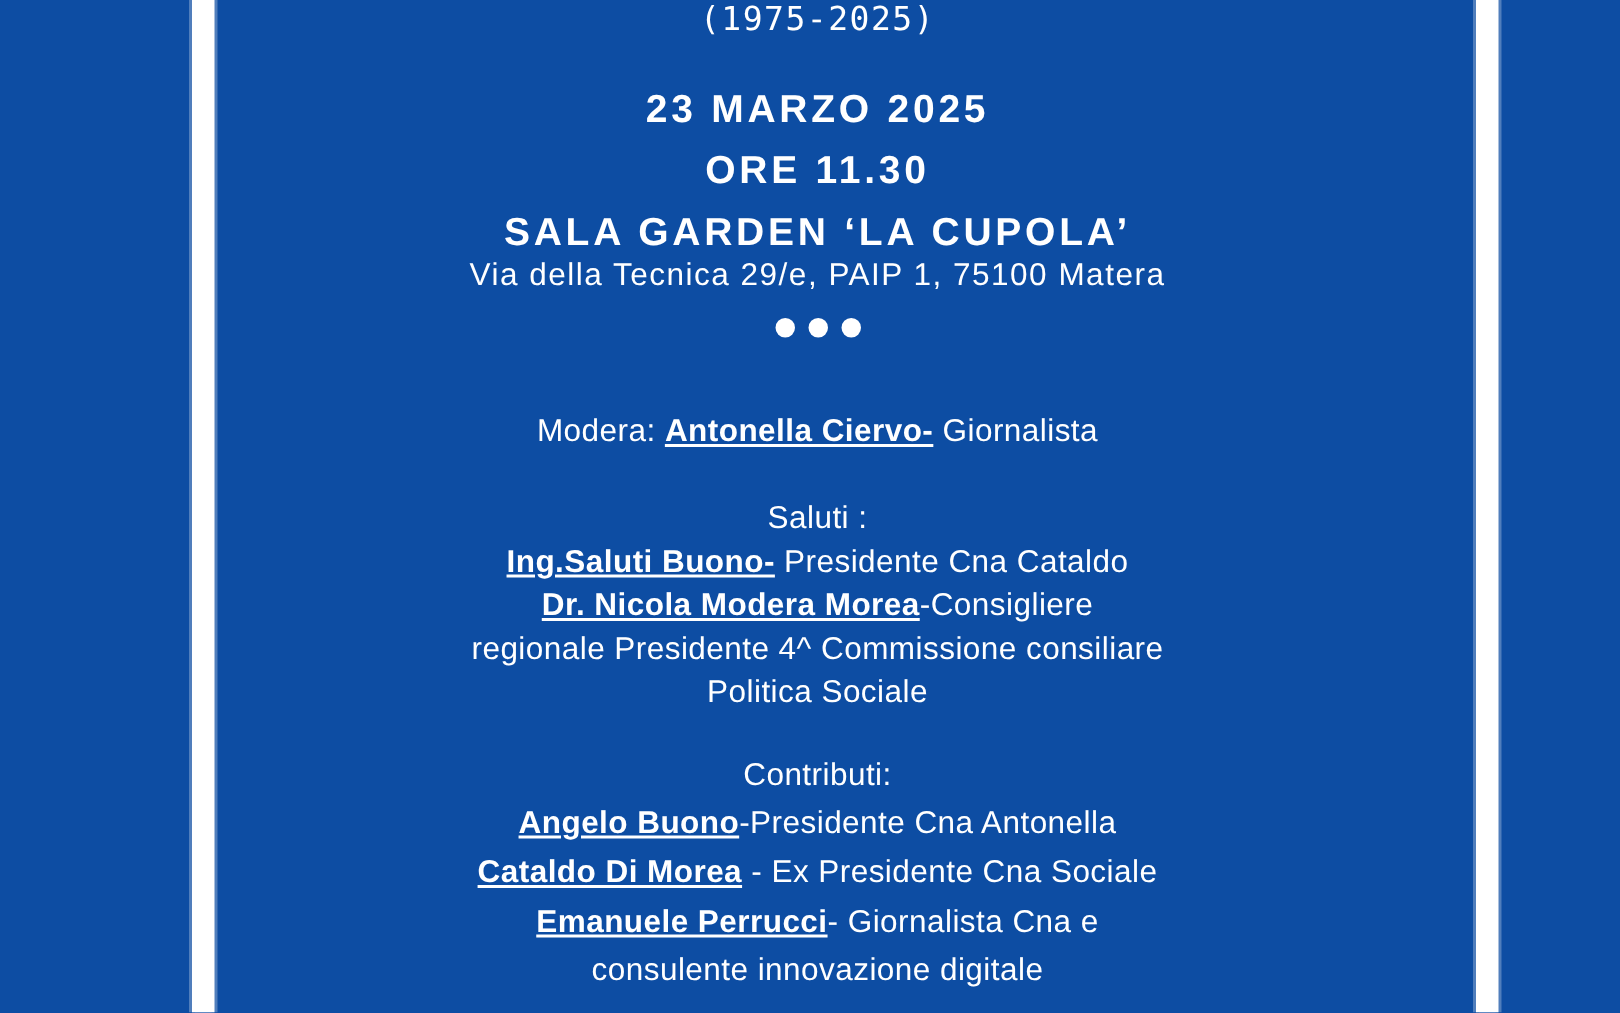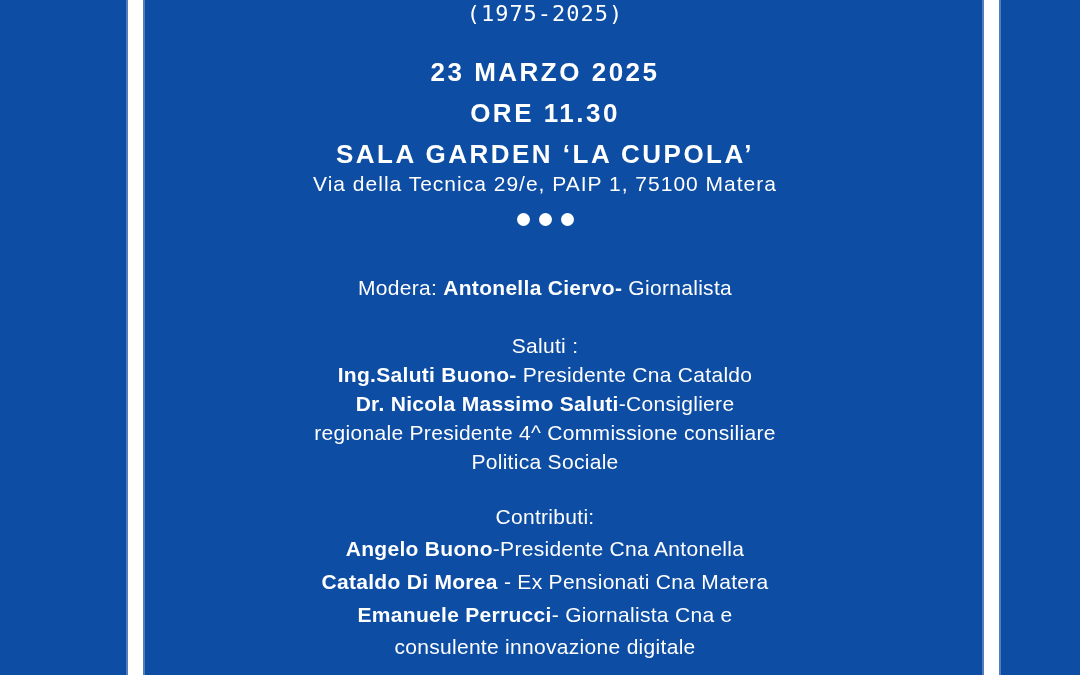--- a/index.html
+++ b/index.html
@@ -56,21 +56,21 @@
   .dot {
     display: inline-block;
     width: 13px;
     height: 13px;
     border-radius: 50%;
     background: #ffffff;
     margin: 0 4.5px;
     vertical-align: middle;
   }
   .it { }
-  .b  { font-weight: 700; }
+  .b  { font-weight: 700; text-decoration: underline; }
 
   
   .y-era        { top: -1px; }
   .y-date       { top: 57px; }
   .y-time       { top: 98px; }
   .y-venue      { top: 139px; }
   .y-address    { top: 170px; }
   .y-dots       { top: 211px; }
   .y-modera     { top: 274px; }
   .y-saluti-h   { top: 332px; }
@@ -104,28 +104,28 @@
 
 <div class="abs-line y-modera">
   <span class="it">Modera</span><span>: </span><span class="b">Antonella Ciervo-</span><span> Giornalista</span>
 </div>
 
 <div class="abs-line it y-saluti-h">Saluti :</div>
 <div class="abs-line y-sal1">
   <span class="b">Ing.Saluti Buono-</span><span> Presidente Cna Cataldo</span>
 </div>
 <div class="abs-line y-sal2">
-  <span class="b">Dr. Nicola Massimo Saluti</span><span>-Consigliere</span>
+  <span class="b">Dr. Nicola Modera Morea</span><span>-Consigliere</span>
 </div>
 <div class="abs-line y-sal3">regionale Presidente 4^ Commissione consiliare</div>
 <div class="abs-line y-sal4">Politica Sociale</div>
 
 <div class="abs-line it y-contr-h">Contributi:</div>
 <div class="abs-line y-con1">
   <span class="b">Angelo Buono</span><span>-Presidente Cna Antonella</span>
 </div>
 <div class="abs-line y-con2">
-  <span class="b">Cataldo Di Morea</span><span> - Ex Pensionati Cna Matera</span>
+  <span class="b">Cataldo Di Morea</span><span> - Ex Presidente Cna Sociale</span>
 </div>
 <div class="abs-line y-con3">
   <span class="b">Emanuele Perrucci</span><span>- Giornalista Cna e</span>
 </div>
 <div class="abs-line y-con4">consulente innovazione digitale</div>
 
 </body></html>

